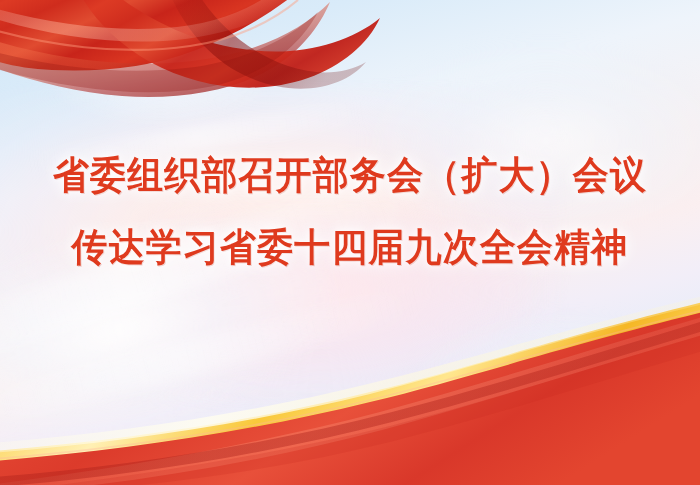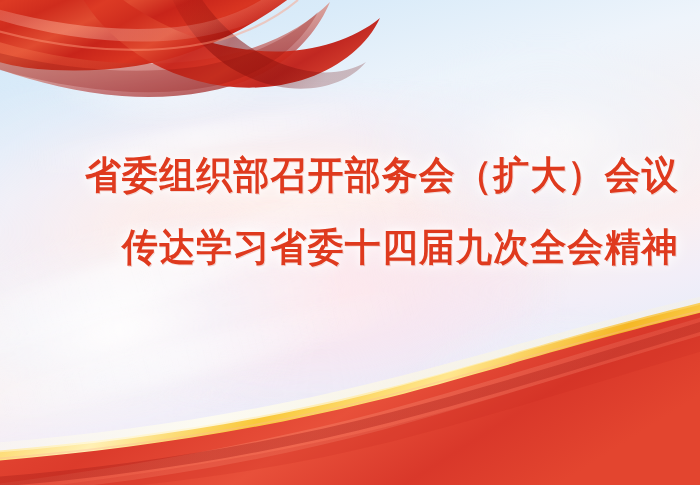--- a/index.html
+++ b/index.html
@@ -157,21 +157,21 @@
     height: 485px;
     pointer-events: none;
   }
 
   
   .title-block {
     position: absolute;
     left: 0;
     right: 0;
     top: 152px;
-    text-align: right;
+    text-align: center;
     z-index: 6;
   }
   .title-line {
     font-family: "DejaVu Sans", "Liberation Sans", sans-serif;
     font-weight: 700;
     font-size: 38px;
     line-height: 46px;
     letter-spacing: 1.5px;
     color: #df3a1e;
     white-space: nowrap;

